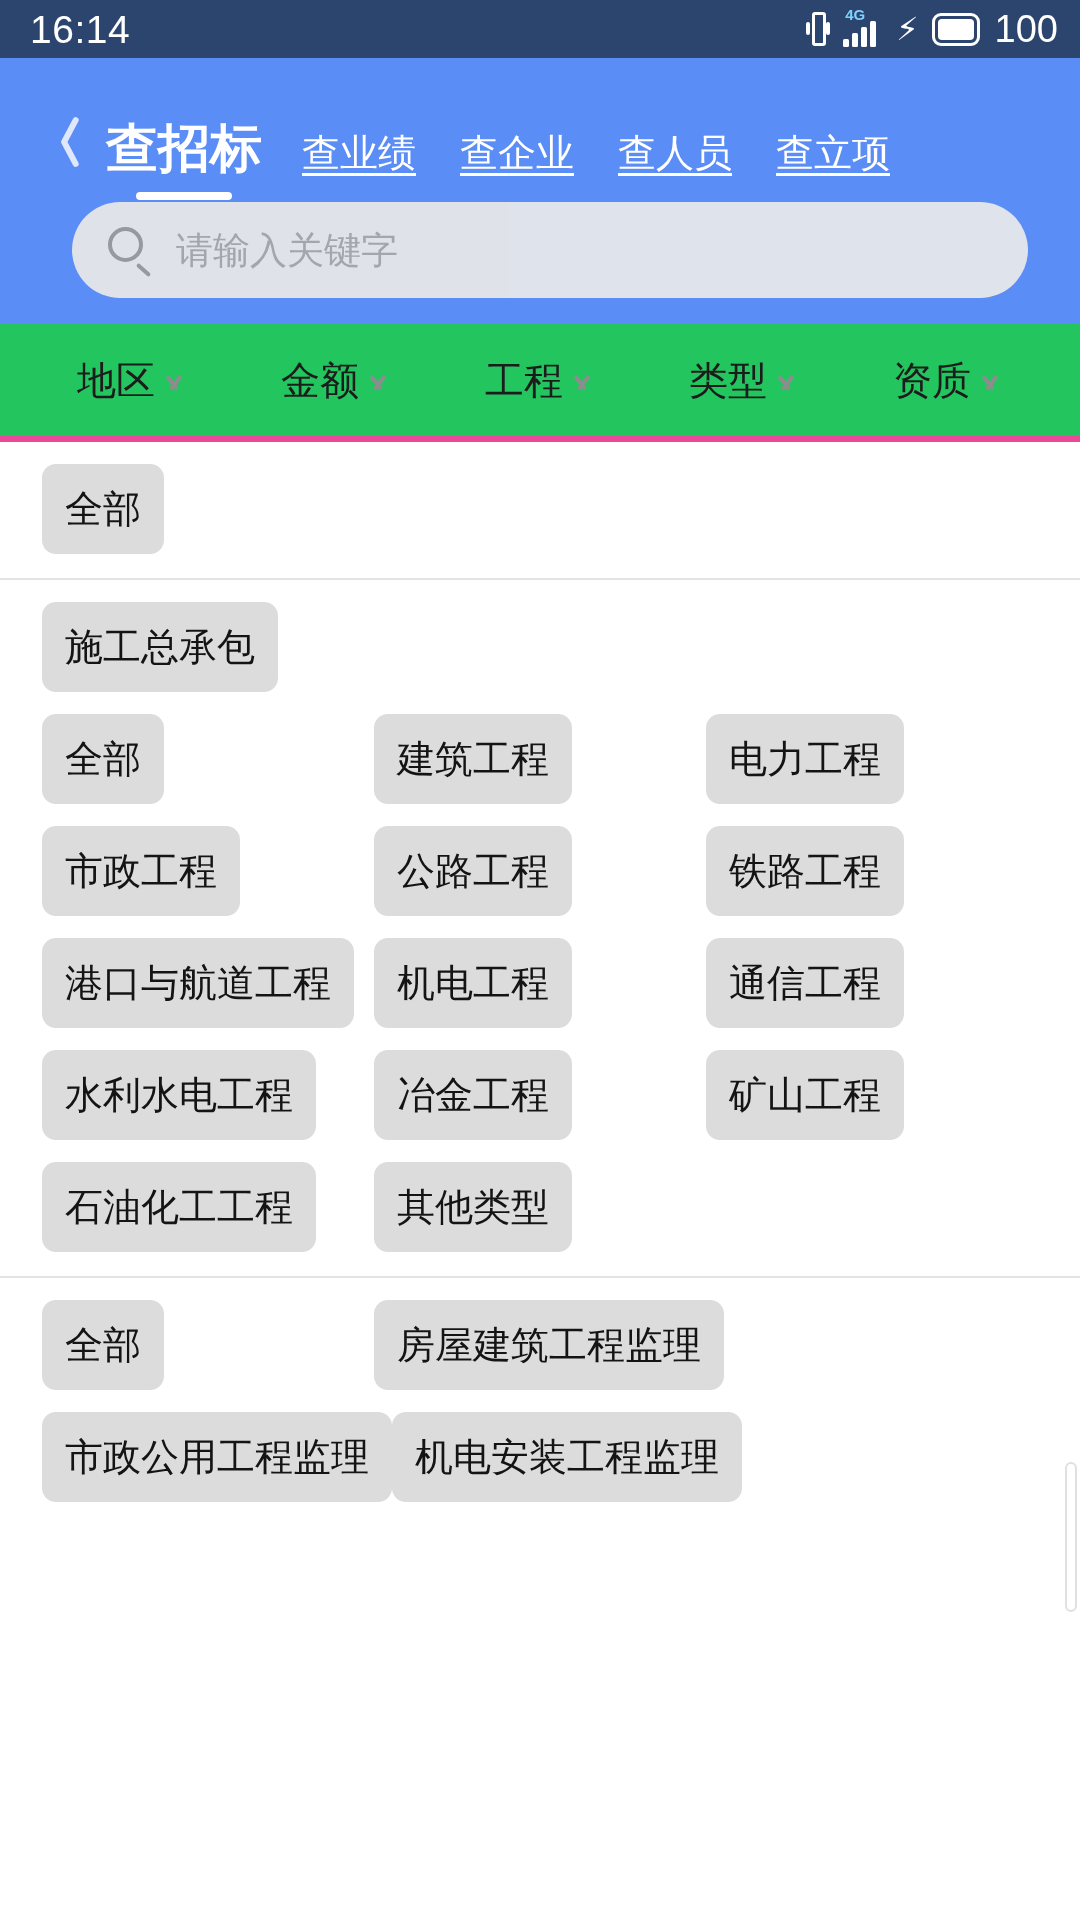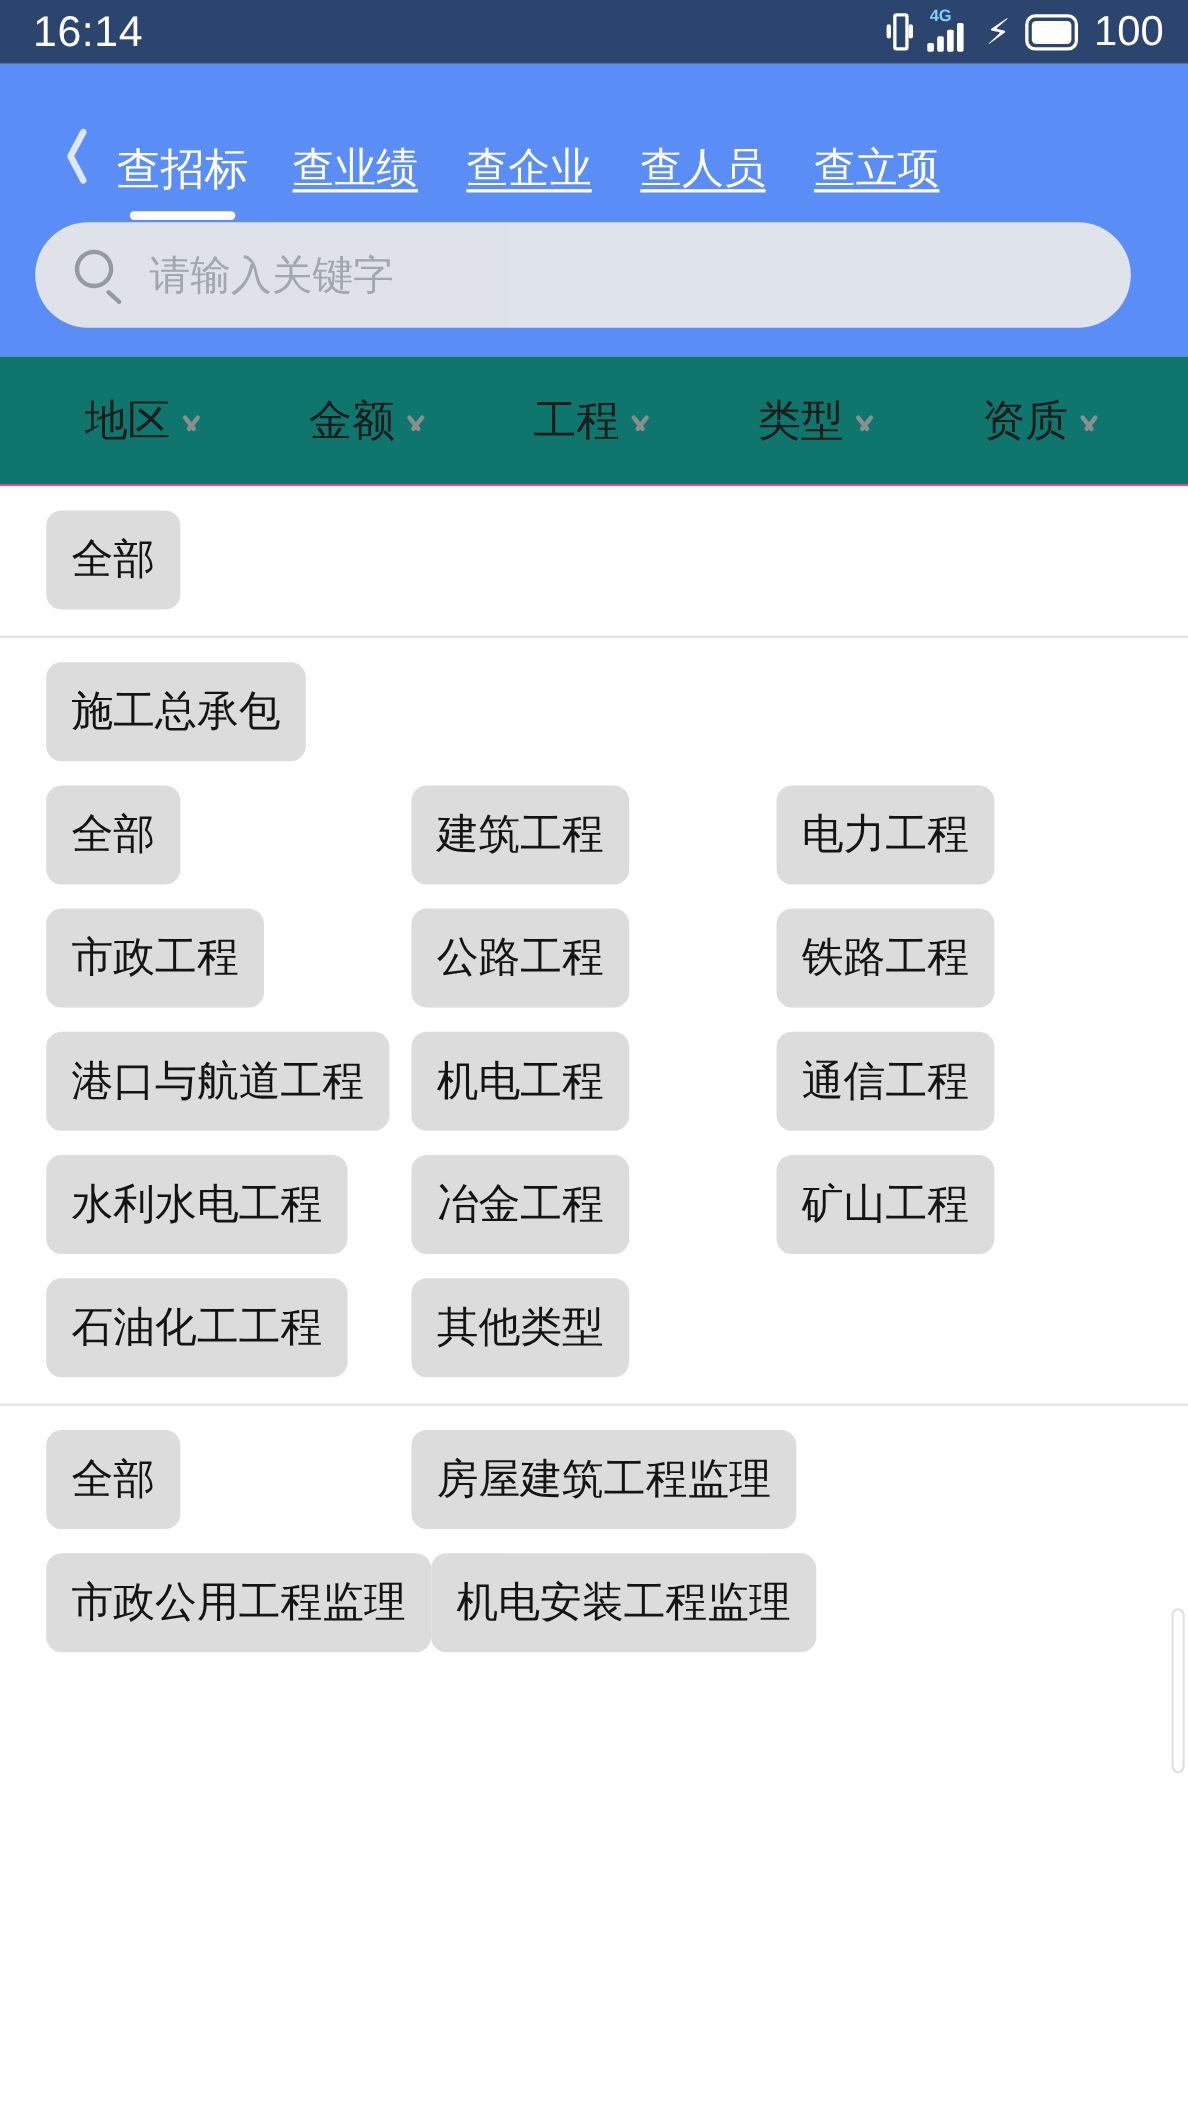--- a/index.html
+++ b/index.html
@@ -64,49 +64,50 @@
   .back-chev::before { top:6px; transform:rotate(28deg); transform-origin:bottom center; }
   .back-chev::after  { top:32px; transform:rotate(-28deg); transform-origin:top center; }
 
   .tab {
     color:#ffffff; white-space:nowrap; cursor:pointer;
     font-size:38px; line-height:1; padding-bottom:6px;
     text-decoration:underline; text-underline-offset:7px; text-decoration-thickness:3px;
     margin-right:44px; position:relative;
   }
   .tab.active {
-    font-size:40px; text-decoration:none; margin-right:40px; margin-left:6px;
+    font-size:52px; text-decoration:none; margin-right:40px; margin-left:6px;
     padding-bottom:4px;
+    font-weight:bold;
   }
   .tab.active .bar {
     position:absolute; left:50%; transform:translateX(-50%);
     bottom:-22px; width:96px; height:8px; background:#fff; border-radius:4px;
   }
 
-  .searchwrap { padding:24px 52px 0 32px; }
+  .searchwrap { padding:24px 52px 0 32px;margin-left:40px; }
   .searchbox {
     height:96px; background:#e9e9e9; border-radius:48px;
     display:flex; align-items:center; padding:0 36px; gap:22px;
     opacity:0.93;
   }
   .mag { position:relative; width:46px; height:46px; flex:0 0 auto; }
   .mag .ring {
     position:absolute; left:0; top:0; width:35px; height:35px;
     border:4px solid #9a9a9a; border-radius:50%;
   }
   .mag .handle {
     position:absolute; right:2px; bottom:1px; width:17px; height:4px;
     background:#9a9a9a; border-radius:2px; transform:rotate(42deg);
   }
   .search-ph { font-size:37px; color:#a8a8a8; line-height:1; }
 
   
   .filterbar {
-    height:118px; display:flex; align-items:center; background:#0f766e;
-    padding:0 30px; border-bottom:2px solid #ec4899;
+    height:118px; display:flex; align-items:center; background:#22c55e;
+    padding:0 30px; border-bottom:6px solid #ec4899;
   }
   .filter {
     flex:1; display:flex; align-items:center; justify-content:center;
     gap:6px; cursor:pointer;
   }
   .filter-label { font-size:39px; color:#1c1c1c; line-height:1; }
   .chev-dn { width:26px; height:16px; position:relative; flex:0 0 auto; margin-top:6px; }
   .chev-dn::before, .chev-dn::after {
     content:""; position:absolute; top:1px; width:4px; height:17px;
     background:#8d8d8d; border-radius:2px;

